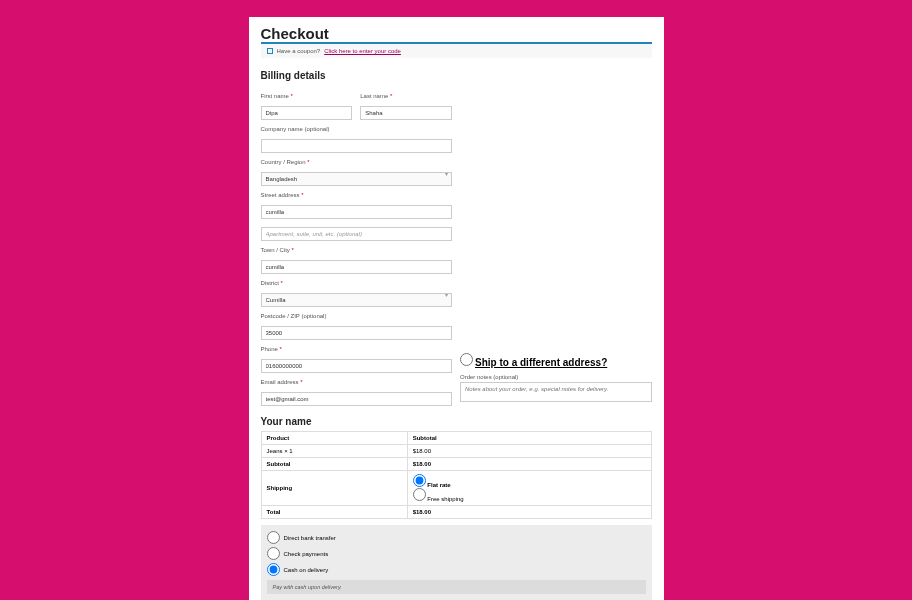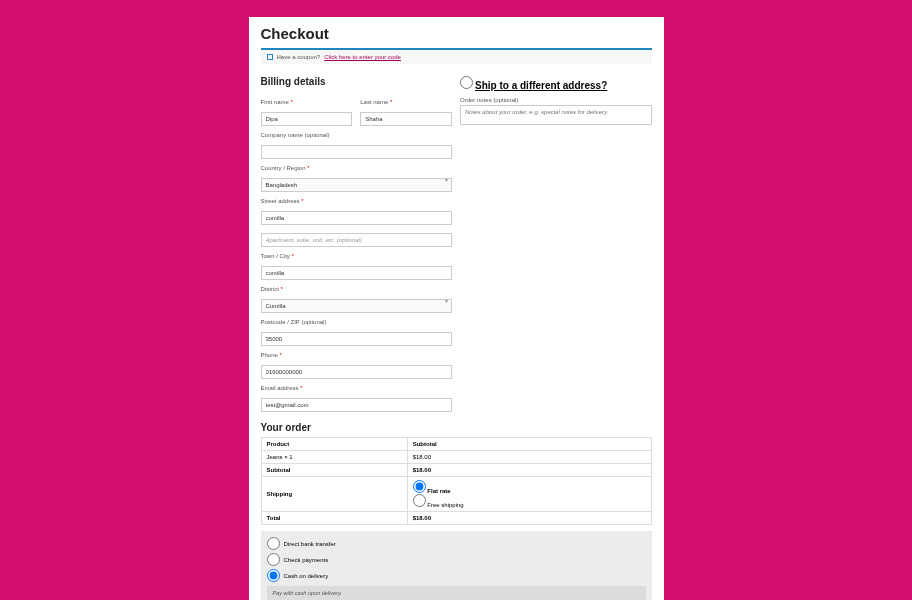--- a/index.html
+++ b/index.html
@@ -1,22 +1,22 @@
 <!DOCTYPE html>
 <html><head>
 <meta charset="utf-8">
 <style>
 * { box-sizing: border-box; margin: 0; padding: 0; }
 body { background: #d60f6f; font-family: Arial, sans-serif; display: flex; justify-content: center; align-items: flex-start; padding: 17px 0; }
 .page { background: #fff; width: 415px; padding: 8px 12px 12px 12px; }
-h1 { font-size: 15px; font-weight: bold; color: #222; margin-bottom: 6px; }
+h1 { font-size: 15px; font-weight: bold; color: #222; }
 .coupon-bar { border-top: 2px solid #1e85be; background: #f7f7f7; padding: 4px 6px; font-size: 6px; color: #555; margin-bottom: 12px; display:flex; align-items:center; gap:4px;}
 .coupon-icon { width:6px; height:6px; border:0.5px solid #1e85be; display:inline-block;}
 .coupon-bar a { color: #a0005a; text-decoration: underline; }
-.cols { display: flex; gap: 8px; }
+.cols { display: flex; gap: 8px; align-items: flex-end; }
 .col { flex: 1; }
 h2 { font-size: 10px; font-weight: bold; color: #222; margin-bottom: 6px; }
 .ship-check { font-size:10px; font-weight:bold;text-decoration:underline;}
 .ship-check input { margin-right:2px;}
 .label { font-size: 6px; color: #555; margin-top: 6px; margin-bottom: 2px; display: block; }
 .req { color: #d00; }
 .row2 { display: flex; gap: 8px; }
 .row2 > div { flex: 1; }
 input[type=text], select, textarea { width: 100%; font-size: 6px; padding: 3px 4px; border: 1px solid #ccc; background: #fff; color: #333; font-family: inherit;}
 select { appearance: none; background: #fafafa; position: relative;}
@@ -81,21 +81,21 @@
 
     <div class="col">
       <div class="ship-check">
         <input type="radio" style=""><span>Ship to a different address?</span>
       </div>
       <span class="label">Order notes (optional)</span>
       <textarea placeholder="Notes about your order, e.g. special notes for delivery." style=""></textarea>
     </div>
   </div>
 
-  <h3>Your order</h3>
+  <h3>Your name</h3>
   <table>
     <tbody>
         <tr>
       <th>Product</th>
       <th>Subtotal</th>
     </tr>
     <tr>
       <td>Jeans  × 1</td>
       <td>$18.00</td>
     </tr>

